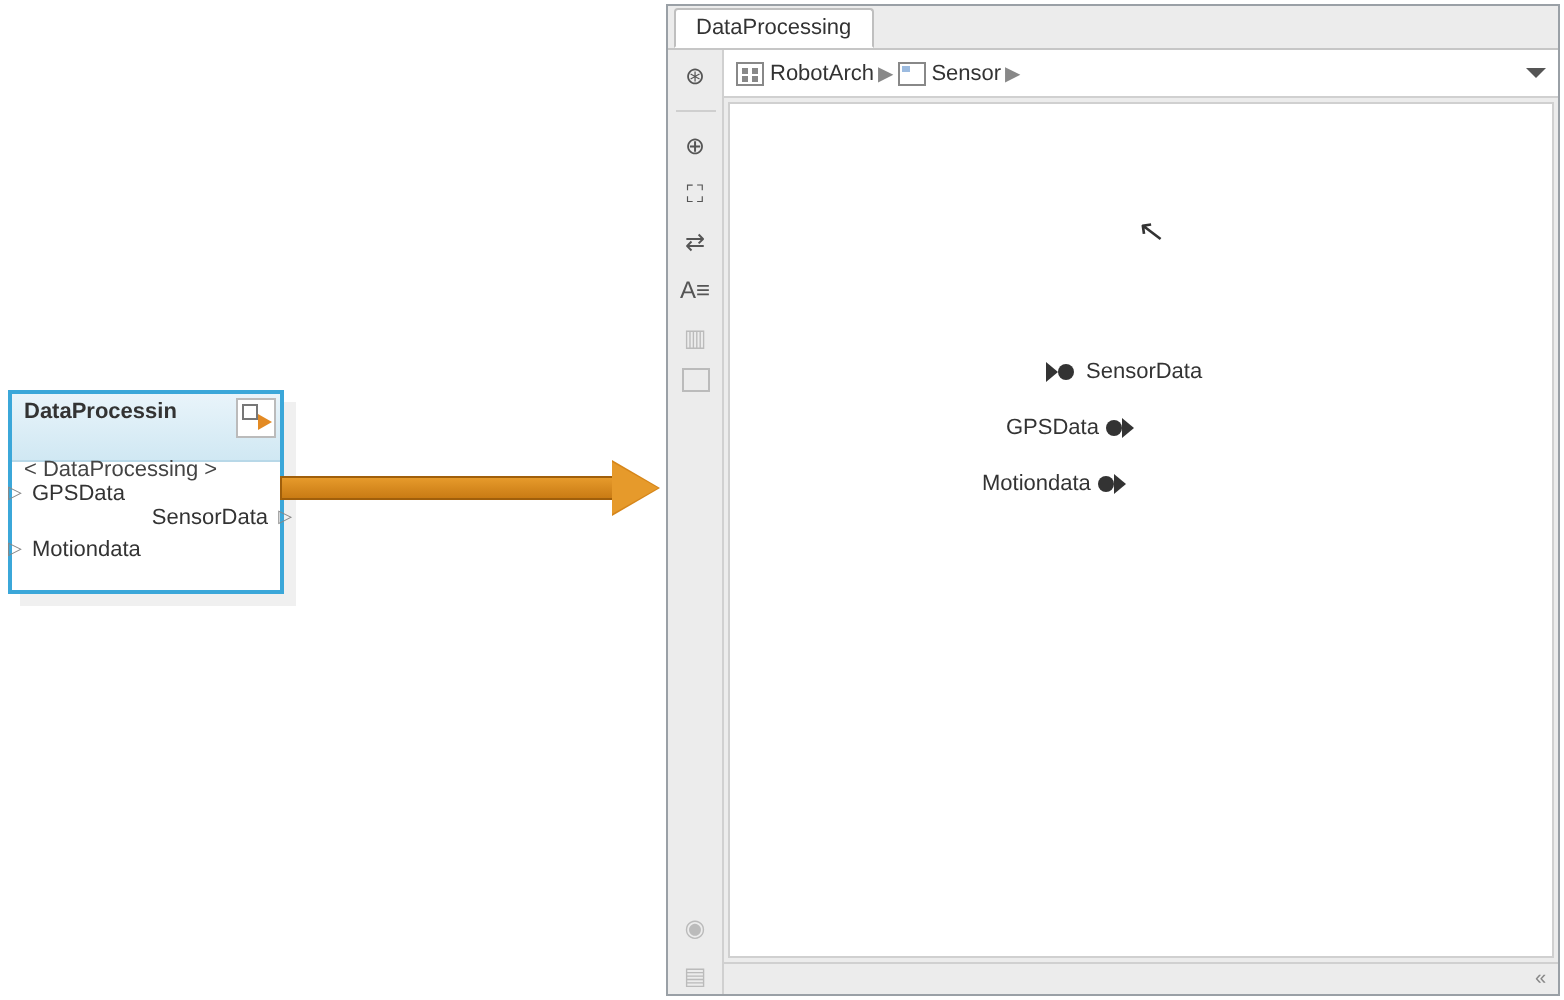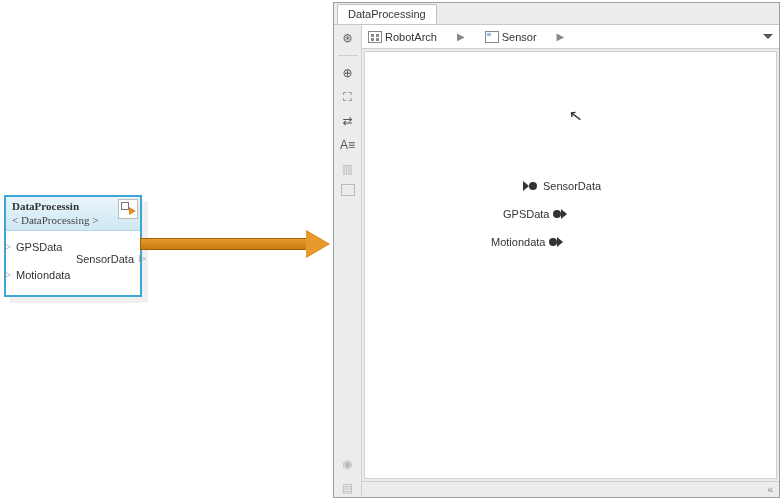--- a/index.html
+++ b/index.html
@@ -24,29 +24,28 @@
     border: 2px solid #3ba7d9;
     background: #fff;
     box-shadow: 6px 6px 0 rgba(0,0,0,0.06);
   }
   .block-header {
     position: relative;
     height: 34px;
     background: linear-gradient(#e9f4fa, #d0e8f3);
     border-bottom: 1px solid #b8d8e8;
     padding: 3px 4px 0 6px;
-    font-family: Liberation Serif, serif;
   }
   .block-title {
     font-weight: bold;
     white-space: nowrap;
     overflow: hidden;
   }
   .block-subtitle {
-    margin-top: 2px;
+    margin-top: 17px;
     color: #444;
   }
   .block-icon {
     position: absolute;
     right: 2px;
     top: 2px;
     width: 20px;
     height: 20px;
     background: #fff;
     border: 1px solid #bbb;
@@ -204,21 +203,21 @@
     display: flex;
     flex-direction: column;
   }
   .breadcrumb {
     height: 24px;
     background: #fff;
     border-bottom: 1px solid #d0d0d0;
     display: flex;
     align-items: center;
     padding: 0 6px;
-    gap: 20px;
+    gap: 2px;
   }
   .bc-item {
     display: flex;
     align-items: center;
     gap: 3px;
     cursor: pointer;
   }
   .bc-sep {
     color: #888;
     font-size: 10px;

